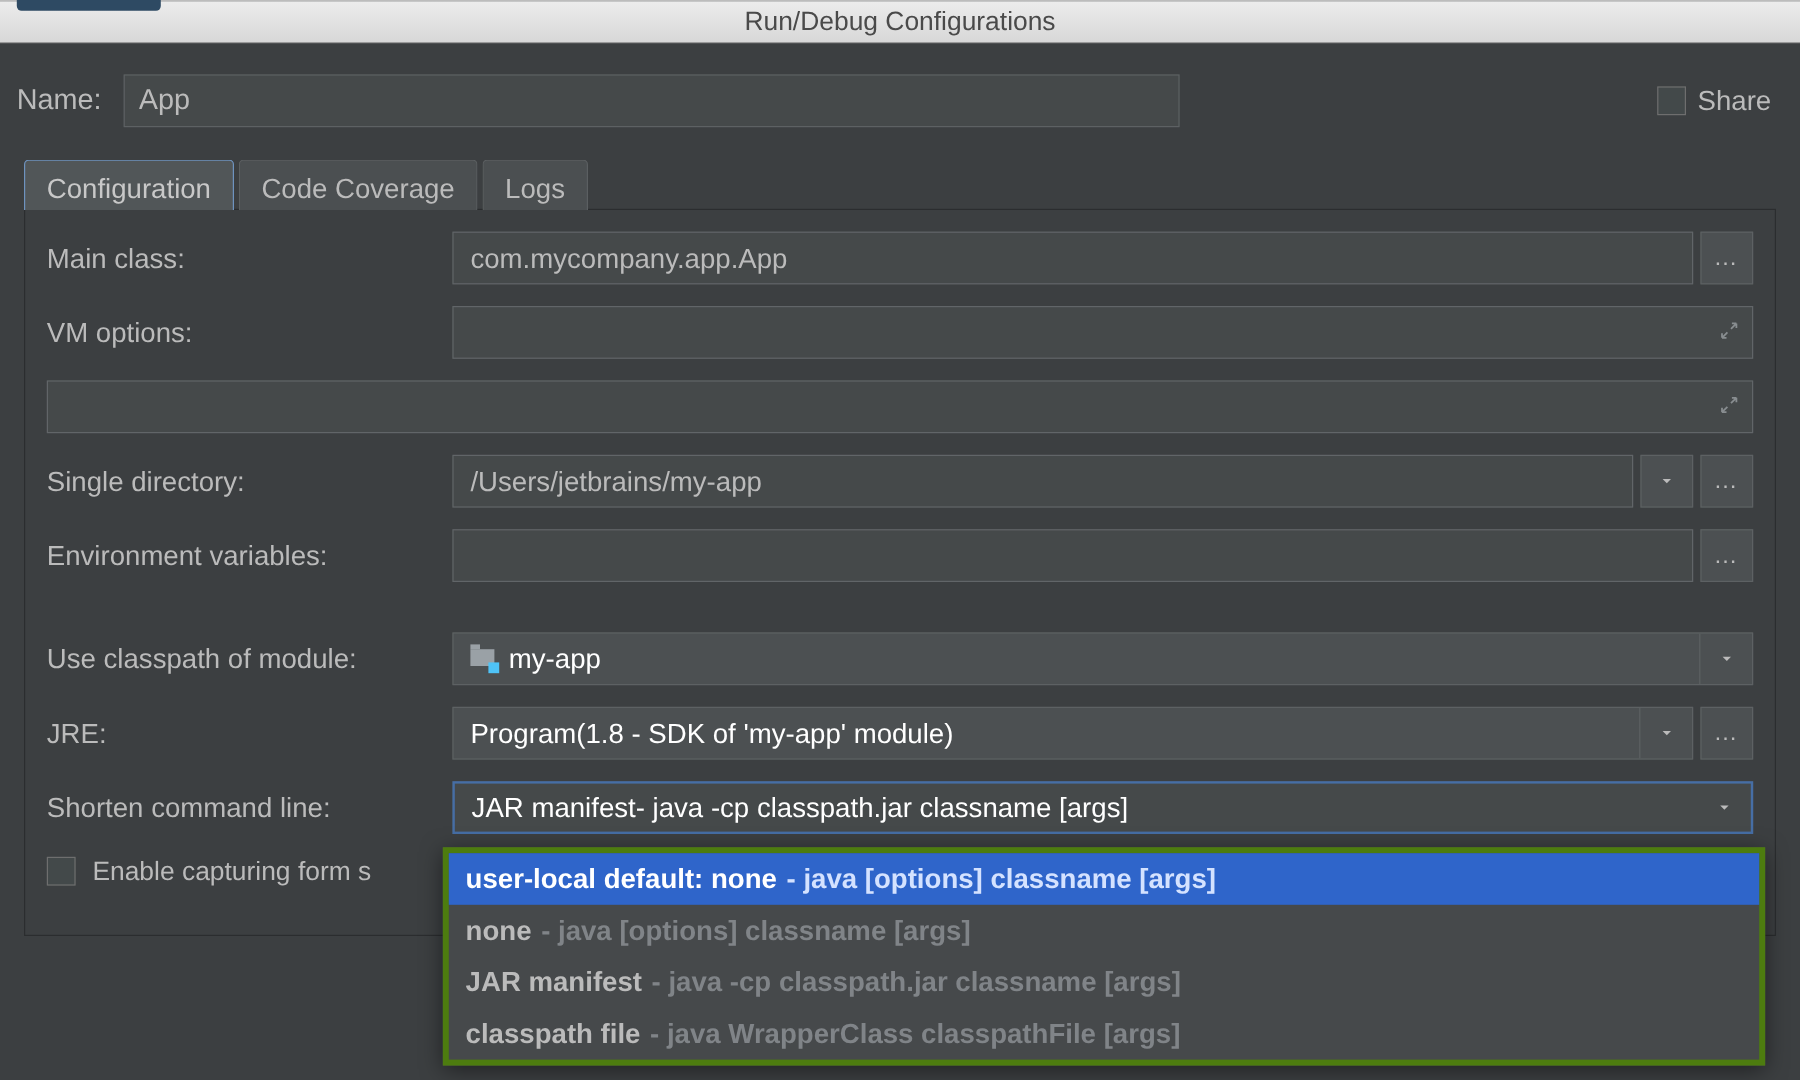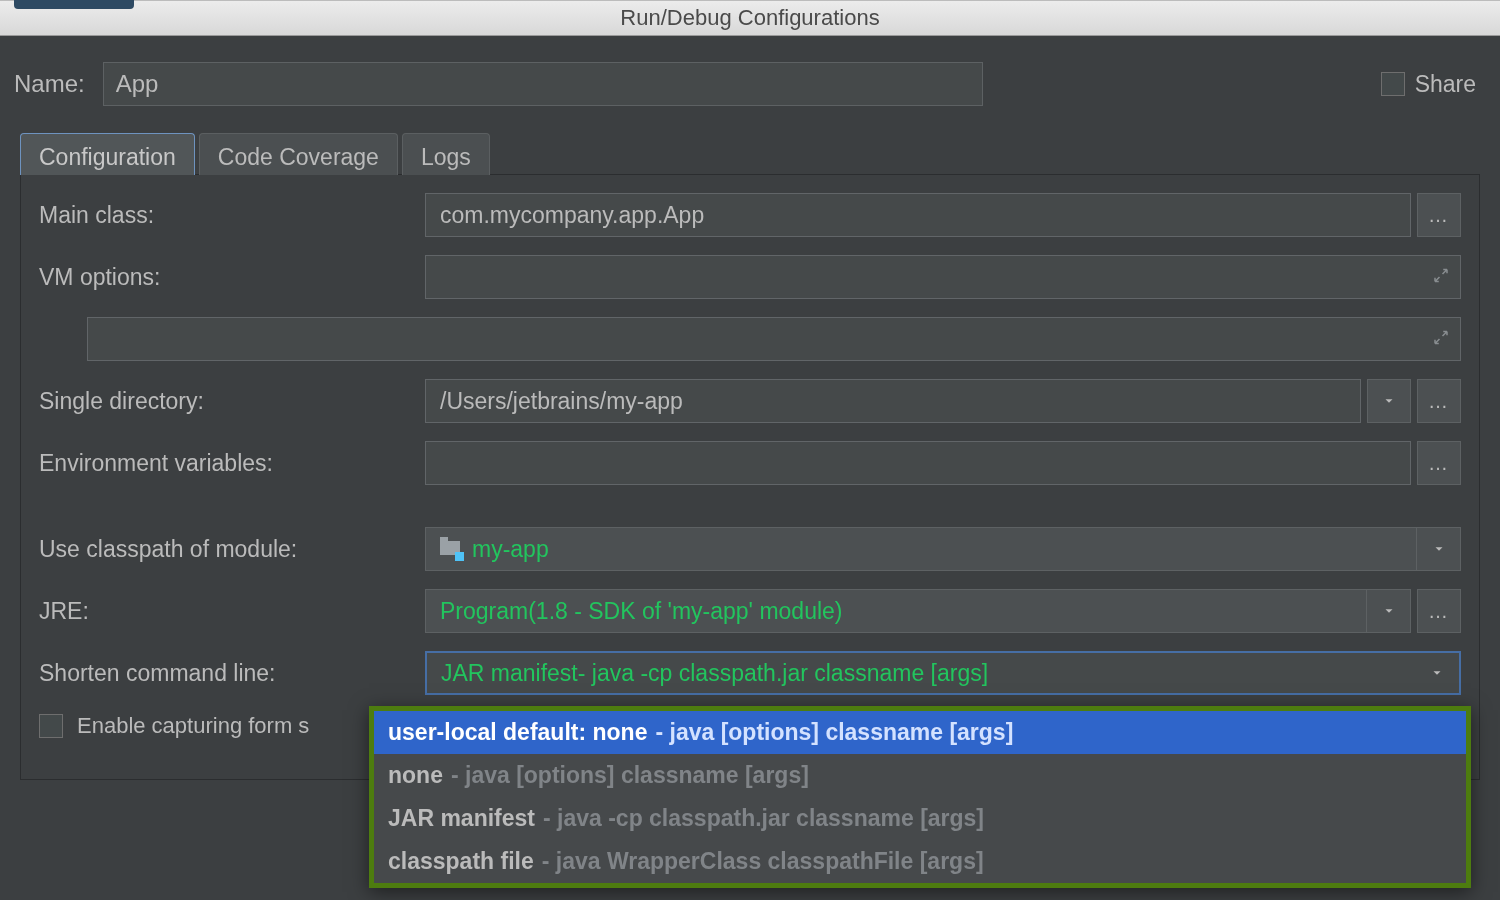--- a/index.html
+++ b/index.html
@@ -101,21 +101,20 @@
   }
   .form-row .flabel {
     flex: 0 0 330px;
     font-size: 23px;
     color: #bbbbbb;
   }
   .field {
     flex: 1;
     display: flex;
     align-items: center;
-    margin-left: 48px;
   }
   .input-like {
     flex: 1;
     height: 44px;
     background: #45494a;
     border: 1px solid #616568;
     color: #bbbbbb;
     padding: 0 14px;
     font-size: 23px;
     display: flex;
@@ -147,21 +146,21 @@
     width: 8px; height: 4px; background: #9aa1a6; position: absolute; top: -1px; left: 0;
   }
   .module-icon .sq {
     width: 9px; height: 9px; background: #4fc3f7; position: absolute; bottom: -1px; right: -2px;
   }
   .combo {
     flex: 1;
     height: 44px;
     background: #4c5052;
     border: 1px solid #5d6163;
-    color: #22c55e;
+    color: #ffffff;
     padding: 0 14px;
     font-size: 23px;
     display: flex;
     align-items: center;
     position: relative;
   }
   .combo .caret-btn {
     position: absolute; right: 0; top: 0; bottom: 0; width: 44px;
     border-left: 1px solid #5d6163;
     display: flex; align-items: center; justify-content: center;

